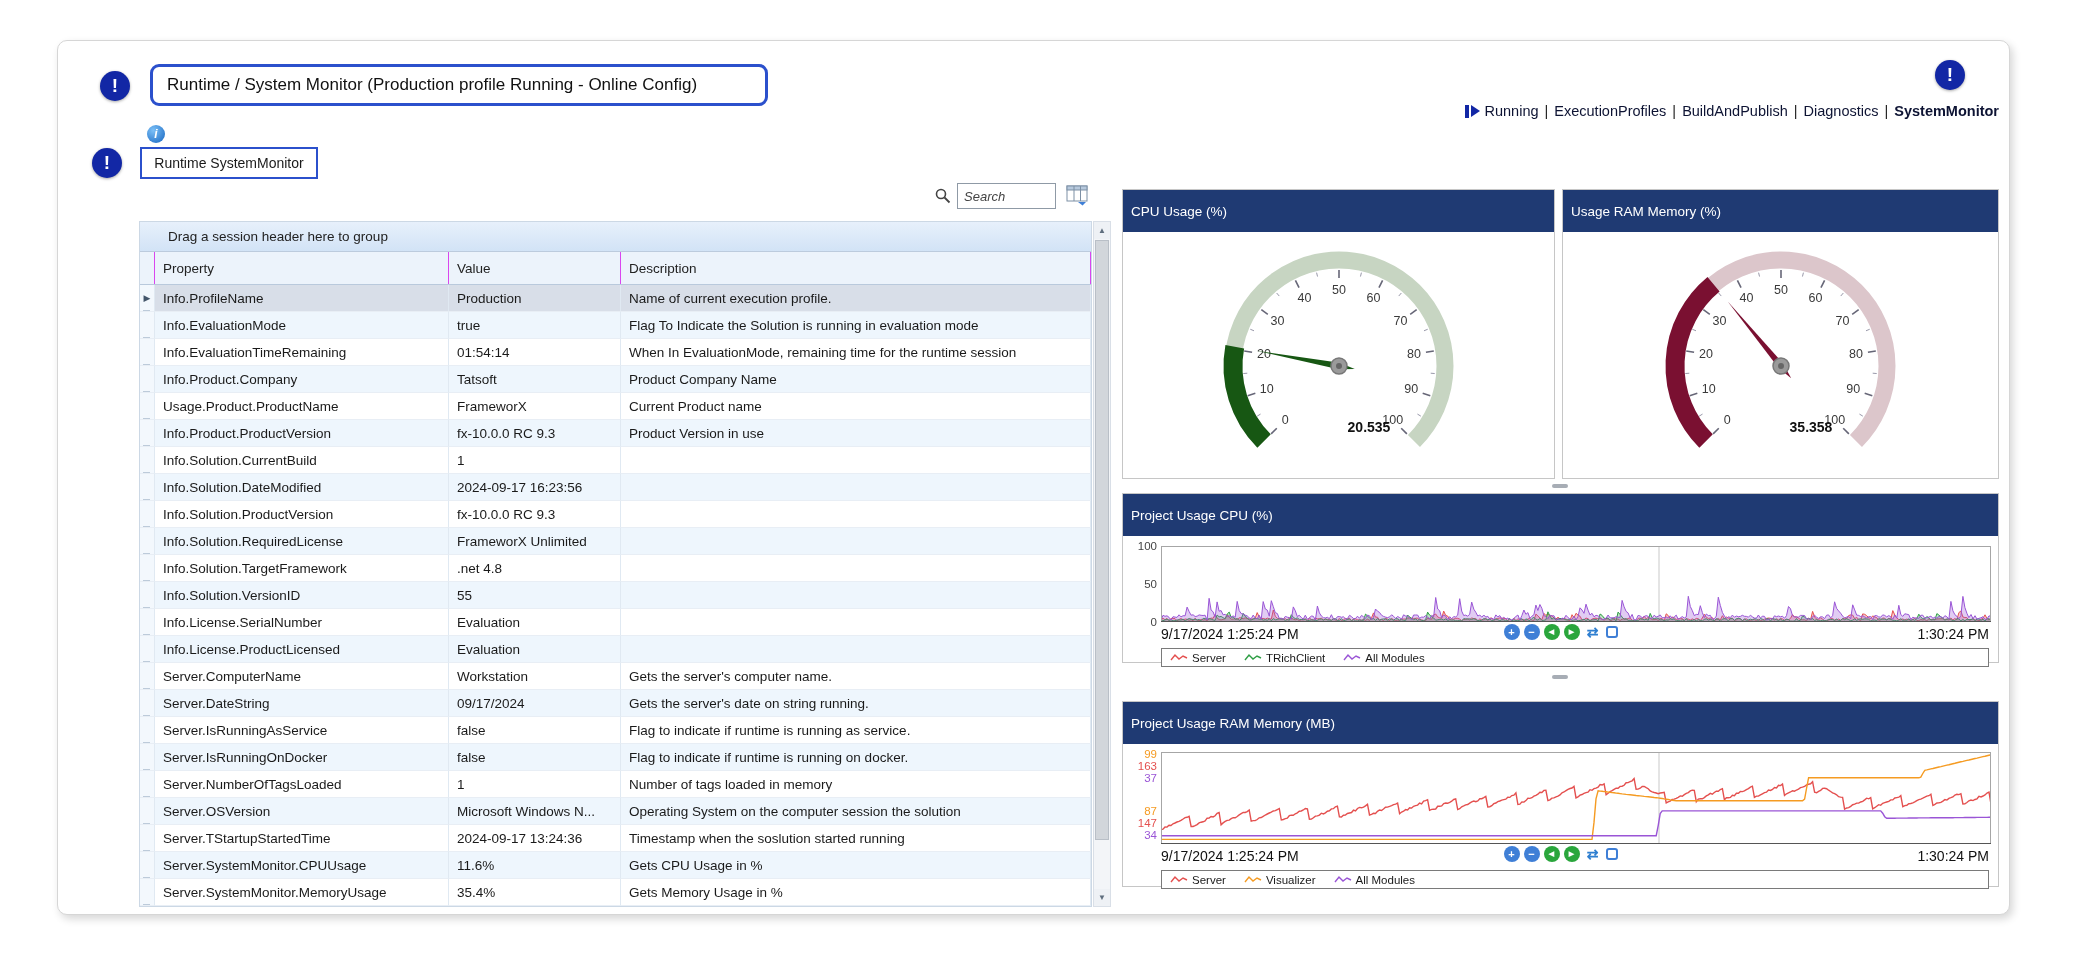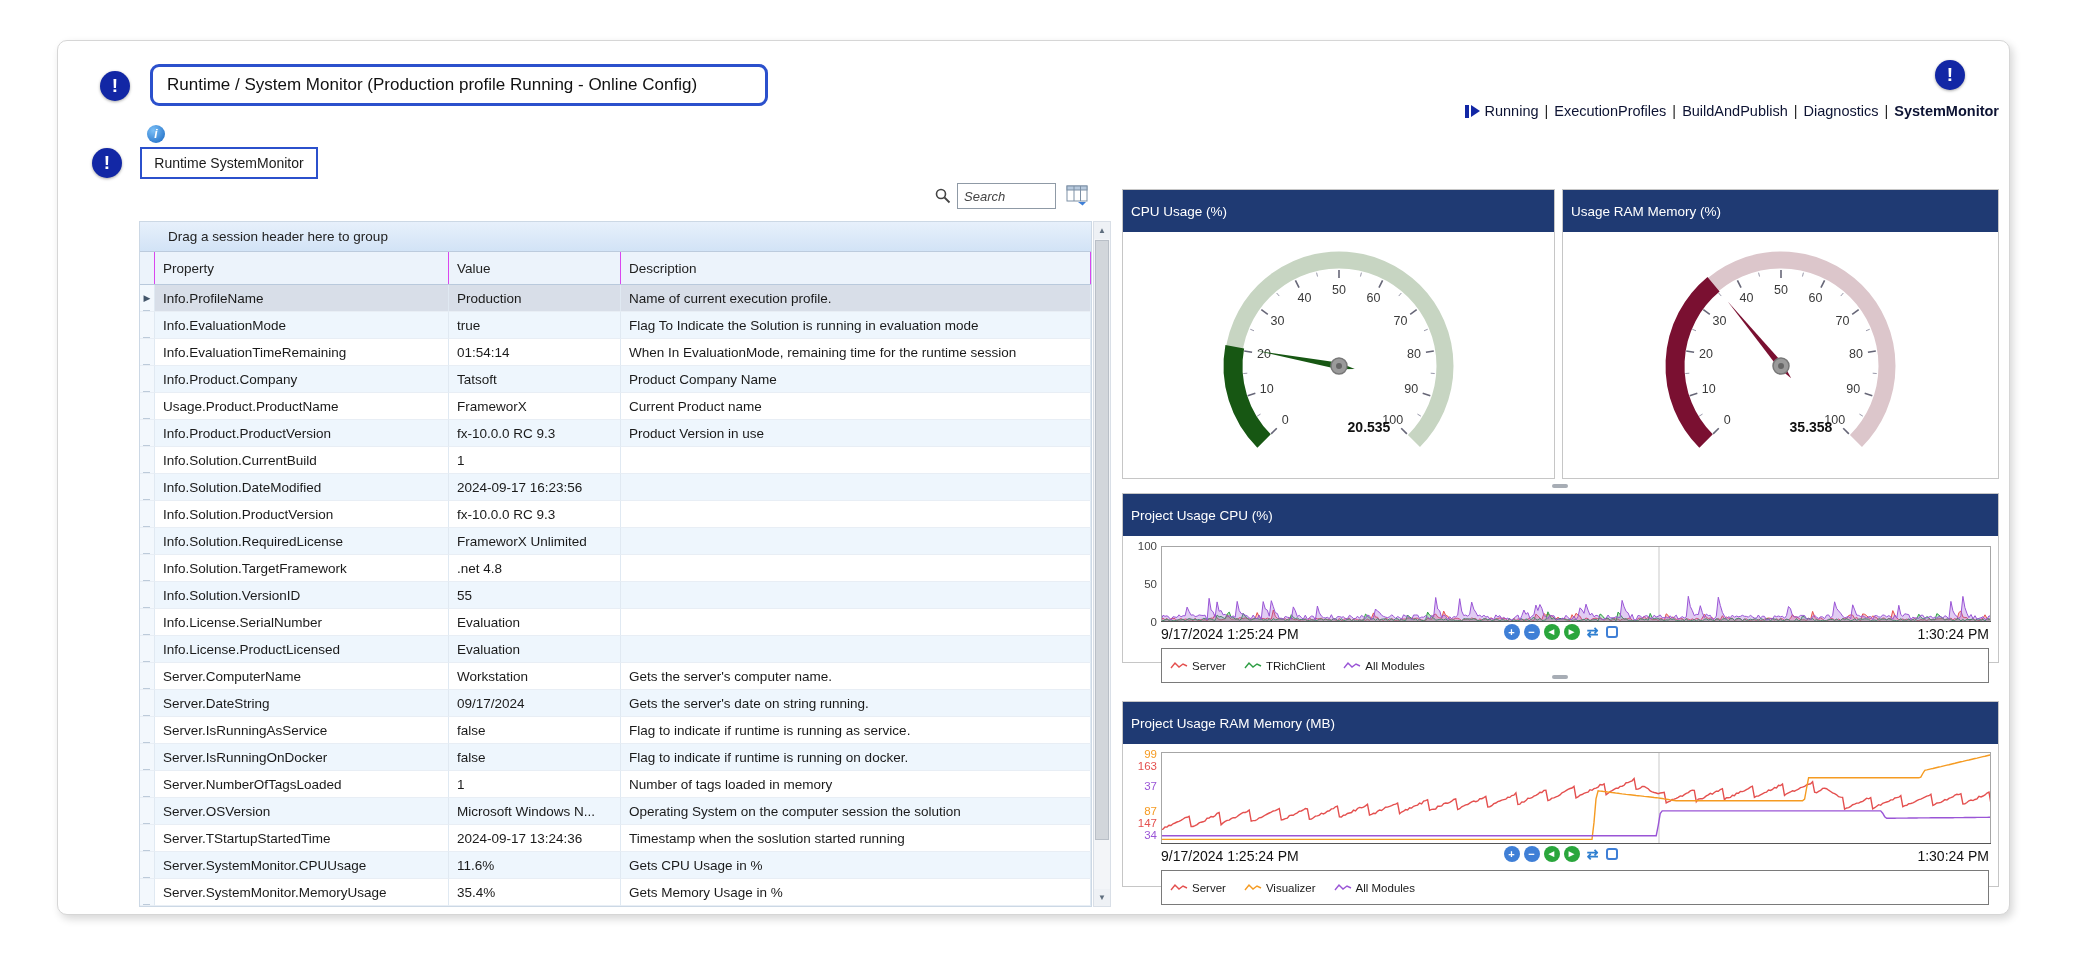--- a/index.html
+++ b/index.html
@@ -77,21 +77,21 @@
   .tlab{position:absolute;font-size:14px;color:#111;}
   .toolbar{position:absolute;left:50%;transform:translateX(-50%);display:flex;align-items:center;}
   .tbi{display:inline-flex;align-items:center;justify-content:center;width:16px;height:16px;border-radius:50%;
        font-size:11px;font-weight:bold;color:#fff;margin:0 2px;cursor:pointer;box-sizing:border-box;}
   .c-blue{background:#3f7fd6;}
   .c-green{background:#2aa63c;}
   .tri{font-size:7px;}
   .t-sync{background:none;color:#2f7fd0;font-size:14px;width:18px;border-radius:0;}
   .t-full{background:none;border:2px solid #3f7fd6;border-radius:3px;width:12px;height:12px;}
   .legend{position:absolute;left:38px;right:9px;border:1px solid #7a7a7a;display:flex;align-items:center;
-          gap:18px;padding-left:8px;font-size:11.5px;height:35px;box-sizing:border-box;background:#fff;}
+          gap:18px;padding-left:8px;font-size:11.5px;height:19px;box-sizing:border-box;background:#fff;}
   .leg-item{display:flex;align-items:center;gap:4px;cursor:pointer;}
   .splitter{position:absolute;width:16px;height:4px;background:#a7adb5;border-radius:2px;cursor:row-resize;}
 </style>
 </head>
 <body>
 
 <div class="stage">
   <div class="card">
 
     <span class="alert" style="left:42px;top:30px">!</span>
@@ -441,21 +441,21 @@
     </div>
 
     <div class="splitter" style="left:1494px;top:634px"></div>
 
     <div class="chart-card" style="left:1064px;top:660px;width:877px;height:186px">
       <div class="panel-head">Project Usage RAM Memory (MB)</div>
       <div class="chart-body">
         <div class="ylabs">
             <span class="ylab" style="color: rgb(245, 155, 34); top: 3.84px;">99</span>
             <span class="ylab" style="color: rgb(228, 80, 79); top: 15.8px;">163</span>
-            <span class="ylab" style="color: rgb(154, 85, 214); top: 27.76px; margin-top: 8px;">37</span>
+            <span class="ylab" style="color: rgb(154, 85, 214); top: 27.76px;">37</span>
             <span class="ylab" style="color: rgb(245, 155, 34); top: 60.88px;">87</span>
             <span class="ylab" style="color: rgb(228, 80, 79); top: 72.84px;">147</span>
             <span class="ylab" style="color: rgb(154, 85, 214); top: 84.8px;">34</span>
           </div>
         <div class="plot" style="top:8px;height:92px">
             <svg width="830" height="92" viewBox="0 0 830 92">
               <line x1="498" y1="1" x2="498" y2="91" stroke="#c9c9c9" stroke-width="1"></line>
               <path d="M0.0,77.6 L2.0,77.2 L4.0,75.0 L6.0,75.1 L8.0,73.2 L10.0,73.5 L12.0,71.8 L14.0,71.0 L16.0,70.0 L18.0,69.4 L20.0,68.4 L22.1,67.0 L24.1,65.6 L26.1,65.3 L28.1,64.3 L30.1,74.5 L32.1,74.5 L34.1,73.7 L36.1,72.6 L38.1,70.9 L40.1,70.2 L42.1,69.8 L44.1,68.9 L46.1,66.2 L48.1,66.1 L50.1,64.5 L52.1,64.9 L54.1,63.8 L56.1,61.3 L58.1,60.4 L60.1,72.8 L62.1,70.9 L64.2,69.4 L66.2,68.4 L68.2,68.1 L70.2,66.6 L72.2,65.7 L74.2,65.8 L76.2,64.5 L78.2,62.9 L80.2,61.7 L82.2,60.5 L84.2,60.5 L86.2,59.6 L88.2,58.0 L90.2,69.1 L92.2,68.6 L94.2,68.6 L96.2,67.5 L98.2,65.8 L100.2,65.5 L102.2,64.3 L104.3,63.0 L106.3,62.0 L108.3,61.0 L110.3,60.1 L112.3,59.0 L114.3,58.7 L116.3,57.6 L118.3,56.5 L120.3,68.0 L122.3,67.5 L124.3,66.7 L126.3,66.1 L128.3,63.7 L130.3,63.1 L132.3,63.2 L134.3,61.8 L136.3,60.8 L138.3,59.2 L140.3,59.0 L142.3,58.0 L144.3,56.5 L146.4,56.9 L148.4,67.2 L150.4,67.1 L152.4,65.8 L154.4,64.1 L156.4,63.9 L158.4,63.1 L160.4,61.2 L162.4,61.9 L164.4,60.8 L166.4,59.2 L168.4,58.8 L170.4,56.9 L172.4,56.7 L174.4,54.8 L176.4,54.1 L178.4,64.9 L180.4,65.0 L182.4,63.2 L184.4,63.1 L186.4,61.5 L188.5,61.0 L190.5,60.5 L192.5,58.2 L194.5,59.0 L196.5,56.5 L198.5,55.4 L200.5,55.8 L202.5,55.1 L204.5,53.9 L206.5,52.2 L208.5,63.0 L210.5,62.3 L212.5,61.3 L214.5,61.5 L216.5,59.3 L218.5,58.0 L220.5,58.5 L222.5,57.0 L224.5,55.2 L226.5,55.1 L228.6,54.4 L230.6,53.6 L232.6,52.6 L234.6,52.1 L236.6,51.1 L238.6,61.7 L240.6,60.0 L242.6,59.2 L244.6,57.6 L246.6,57.9 L248.6,55.7 L250.6,56.1 L252.6,54.3 L254.6,53.7 L256.6,53.1 L258.6,51.1 L260.6,51.8 L262.6,49.1 L264.6,48.7 L266.6,47.7 L268.6,58.3 L270.7,57.4 L272.7,57.2 L274.7,57.0 L276.7,54.3 L278.7,54.2 L280.7,53.9 L282.7,51.6 L284.7,51.0 L286.7,51.3 L288.7,50.3 L290.7,49.2 L292.7,47.5 L294.7,46.9 L296.7,57.6 L298.7,56.7 L300.7,54.8 L302.7,53.9 L304.7,52.9 L306.7,52.5 L308.7,51.1 L310.7,49.9 L312.8,49.0 L314.8,49.7 L316.8,48.9 L318.8,46.8 L320.8,46.7 L322.8,45.6 L324.8,44.4 L326.8,54.9 L328.8,54.7 L330.8,53.7 L332.8,51.7 L334.8,51.0 L336.8,49.6 L338.8,49.0 L340.8,48.1 L342.8,47.6 L344.8,47.2 L346.8,45.3 L348.8,45.4 L350.8,43.6 L352.9,43.1 L354.9,40.8 L356.9,52.5 L358.9,52.2 L360.9,49.9 L362.9,50.1 L364.9,48.6 L366.9,46.3 L368.9,46.4 L370.9,45.7 L372.9,44.1 L374.9,43.4 L376.9,42.2 L378.9,40.2 L380.9,40.5 L382.9,38.4 L384.9,38.3 L386.9,48.6 L388.9,47.8 L390.9,46.1 L392.9,45.9 L395.0,44.8 L397.0,44.2 L399.0,42.9 L401.0,40.8 L403.0,40.0 L405.0,38.7 L407.0,37.4 L409.0,36.5 L411.0,36.0 L413.0,34.3 L415.0,45.9 L417.0,45.0 L419.0,43.2 L421.0,42.5 L423.0,41.4 L425.0,40.6 L427.0,40.2 L429.0,37.7 L431.0,38.3 L433.0,36.6 L435.0,36.2 L437.1,35.1 L439.1,32.5 L441.1,33.0 L443.1,31.8 L445.1,42.7 L447.1,41.2 L449.1,39.6 L451.1,38.7 L453.1,37.4 L455.1,36.2 L457.1,36.2 L459.1,34.4 L461.1,34.2 L463.1,33.3 L465.1,30.7 L467.1,30.6 L469.1,29.7 L471.1,28.8 L473.1,26.6 L475.1,37.2 L477.1,37.1 L479.2,36.2 L481.2,34.5 L483.2,34.5 L485.2,35.7 L487.2,36.7 L489.2,39.0 L491.2,39.9 L493.2,40.5 L495.2,41.0 L497.2,41.7 L499.2,41.0 L501.2,40.7 L503.2,40.4 L505.2,50.9 L507.2,49.8 L509.2,49.1 L511.2,47.4 L513.2,47.1 L515.2,46.3 L517.2,45.3 L519.3,43.9 L521.3,44.3 L523.3,42.6 L525.3,41.3 L527.3,40.6 L529.3,38.9 L531.3,38.1 L533.3,38.3 L535.3,49.7 L537.3,47.1 L539.3,46.8 L541.3,46.8 L543.3,45.6 L545.3,43.9 L547.3,42.9 L549.3,41.4 L551.3,42.2 L553.3,40.5 L555.3,39.1 L557.3,39.2 L559.3,37.5 L561.4,36.7 L563.4,47.8 L565.4,45.8 L567.4,45.8 L569.4,45.4 L571.4,43.2 L573.4,43.7 L575.4,41.2 L577.4,41.2 L579.4,39.4 L581.4,39.6 L583.4,38.9 L585.4,37.6 L587.4,36.6 L589.4,35.1 L591.4,34.2 L593.4,45.4 L595.4,44.1 L597.4,44.1 L599.4,42.9 L601.4,41.8 L603.5,40.6 L605.5,40.2 L607.5,38.0 L609.5,38.4 L611.5,37.4 L613.5,35.5 L615.5,35.9 L617.5,33.3 L619.5,33.6 L621.5,32.1 L623.5,43.4 L625.5,41.8 L627.5,40.9 L629.5,40.0 L631.5,38.7 L633.5,39.2 L635.5,38.0 L637.5,37.1 L639.5,35.6 L641.5,35.2 L643.6,34.3 L645.6,32.9 L647.6,32.3 L649.6,31.8 L651.6,29.8 L653.6,40.3 L655.6,40.8 L657.6,39.4 L659.6,38.4 L661.6,36.4 L663.6,36.2 L665.6,36.7 L667.6,38.2 L669.6,39.5 L671.6,40.8 L673.6,41.7 L675.6,42.8 L677.6,44.7 L679.6,45.1 L681.6,45.3 L683.6,57.2 L685.7,56.0 L687.7,55.7 L689.7,54.4 L691.7,52.7 L693.7,52.2 L695.7,51.1 L697.7,51.1 L699.7,50.0 L701.7,49.3 L703.7,47.9 L705.7,46.2 L707.7,46.8 L709.7,45.7 L711.7,56.8 L713.7,55.7 L715.7,54.2 L717.7,52.7 L719.7,53.3 L721.7,51.3 L723.7,50.6 L725.7,50.0 L727.8,49.4 L729.8,47.9 L731.8,47.9 L733.8,46.0 L735.8,45.6 L737.8,45.2 L739.8,43.6 L741.8,54.7 L743.8,53.6 L745.8,53.3 L747.8,51.7 L749.8,51.5 L751.8,50.8 L753.8,49.9 L755.8,48.6 L757.8,47.6 L759.8,47.1 L761.8,46.2 L763.8,45.2 L765.8,44.1 L767.9,43.7 L769.9,42.3 L771.9,53.5 L773.9,52.3 L775.9,51.0 L777.9,50.8 L779.9,50.4 L781.9,49.1 L783.9,47.6 L785.9,48.1 L787.9,46.4 L789.9,45.7 L791.9,44.9 L793.9,43.1 L795.9,42.3 L797.9,42.6 L799.9,41.7 L801.9,52.0 L803.9,51.9 L805.9,50.5 L807.9,48.8 L810.0,48.0 L812.0,48.6 L814.0,47.5 L816.0,46.8 L818.0,44.4 L820.0,44.9 L822.0,44.0 L824.0,42.9 L826.0,41.1 L828.0,40.1 L830.0,52.5 " fill="none" stroke="#e4504f" stroke-width="1.4"></path>
               <path d="M0.0,87.4 L2.0,87.4 L4.0,87.4 L6.0,87.4 L8.0,87.4 L10.0,87.4 L12.0,87.4 L14.0,87.4 L16.0,87.4 L18.0,87.4 L20.0,87.4 L22.1,87.4 L24.1,87.4 L26.1,87.4 L28.1,87.4 L30.1,87.4 L32.1,87.4 L34.1,87.4 L36.1,87.4 L38.1,87.4 L40.1,87.4 L42.1,87.4 L44.1,87.4 L46.1,87.4 L48.1,87.4 L50.1,87.4 L52.1,87.4 L54.1,87.4 L56.1,87.4 L58.1,87.4 L60.1,87.4 L62.1,87.4 L64.2,87.4 L66.2,87.4 L68.2,87.4 L70.2,87.4 L72.2,87.4 L74.2,87.4 L76.2,87.4 L78.2,87.4 L80.2,87.4 L82.2,87.4 L84.2,87.4 L86.2,87.4 L88.2,87.4 L90.2,87.4 L92.2,87.4 L94.2,87.4 L96.2,87.4 L98.2,87.4 L100.2,87.4 L102.2,87.4 L104.3,87.4 L106.3,87.4 L108.3,87.4 L110.3,87.4 L112.3,87.4 L114.3,87.4 L116.3,87.4 L118.3,87.4 L120.3,87.4 L122.3,87.4 L124.3,87.4 L126.3,87.4 L128.3,87.4 L130.3,87.4 L132.3,87.4 L134.3,87.4 L136.3,87.4 L138.3,87.4 L140.3,87.4 L142.3,87.4 L144.3,87.4 L146.4,87.4 L148.4,87.4 L150.4,87.4 L152.4,87.4 L154.4,87.4 L156.4,87.4 L158.4,87.4 L160.4,87.4 L162.4,87.4 L164.4,87.4 L166.4,87.4 L168.4,87.4 L170.4,87.4 L172.4,87.4 L174.4,87.4 L176.4,87.4 L178.4,87.4 L180.4,87.4 L182.4,87.4 L184.4,87.4 L186.4,87.4 L188.5,87.4 L190.5,87.4 L192.5,87.4 L194.5,87.4 L196.5,87.4 L198.5,87.4 L200.5,87.4 L202.5,87.4 L204.5,87.4 L206.5,87.4 L208.5,87.4 L210.5,87.4 L212.5,87.4 L214.5,87.4 L216.5,87.4 L218.5,87.4 L220.5,87.4 L222.5,87.4 L224.5,87.4 L226.5,87.4 L228.6,87.4 L230.6,87.4 L232.6,87.4 L234.6,87.4 L236.6,87.4 L238.6,87.4 L240.6,87.4 L242.6,87.4 L244.6,87.4 L246.6,87.4 L248.6,87.4 L250.6,87.4 L252.6,87.4 L254.6,87.4 L256.6,87.4 L258.6,87.4 L260.6,87.4 L262.6,87.4 L264.6,87.4 L266.6,87.4 L268.6,87.4 L270.7,87.4 L272.7,87.4 L274.7,87.4 L276.7,87.4 L278.7,87.4 L280.7,87.4 L282.7,87.4 L284.7,87.4 L286.7,87.4 L288.7,87.4 L290.7,87.4 L292.7,87.4 L294.7,87.4 L296.7,87.4 L298.7,87.4 L300.7,87.4 L302.7,87.4 L304.7,87.4 L306.7,87.4 L308.7,87.4 L310.7,87.4 L312.8,87.4 L314.8,87.4 L316.8,87.4 L318.8,87.4 L320.8,87.4 L322.8,87.4 L324.8,87.4 L326.8,87.4 L328.8,87.4 L330.8,87.4 L332.8,87.4 L334.8,87.4 L336.8,87.4 L338.8,87.4 L340.8,87.4 L342.8,87.4 L344.8,87.4 L346.8,87.4 L348.8,87.4 L350.8,87.4 L352.9,87.4 L354.9,87.4 L356.9,87.4 L358.9,87.4 L360.9,87.4 L362.9,87.4 L364.9,87.4 L366.9,87.4 L368.9,87.4 L370.9,87.4 L372.9,87.4 L374.9,87.4 L376.9,87.4 L378.9,87.4 L380.9,87.4 L382.9,87.4 L384.9,87.4 L386.9,87.4 L388.9,87.4 L390.9,87.4 L392.9,87.4 L395.0,87.4 L397.0,87.4 L399.0,87.4 L401.0,87.4 L403.0,87.4 L405.0,87.4 L407.0,87.4 L409.0,87.4 L411.0,87.4 L413.0,87.4 L415.0,87.4 L417.0,87.4 L419.0,87.4 L421.0,87.4 L423.0,87.4 L425.0,87.4 L427.0,87.4 L429.0,87.4 L431.0,87.4 L433.0,70.4 L435.0,46.9 L437.1,38.8 L439.1,39.1 L441.1,39.3 L443.1,39.6 L445.1,39.8 L447.1,40.1 L449.1,40.3 L451.1,40.6 L453.1,40.8 L455.1,41.1 L457.1,41.3 L459.1,41.6 L461.1,41.9 L463.1,42.1 L465.1,42.4 L467.1,42.6 L469.1,42.8 L471.1,43.0 L473.1,43.2 L475.1,43.5 L477.1,43.7 L479.2,43.9 L481.2,44.1 L483.2,44.4 L485.2,44.6 L487.2,44.8 L489.2,45.0 L491.2,45.2 L493.2,45.5 L495.2,45.7 L497.2,45.9 L499.2,46.2 L501.2,46.5 L503.2,46.9 L505.2,47.2 L507.2,47.5 L509.2,47.9 L511.2,48.2 L513.2,48.5 L515.2,48.8 L517.2,48.8 L519.3,48.8 L521.3,48.8 L523.3,48.8 L525.3,48.8 L527.3,48.8 L529.3,48.8 L531.3,48.8 L533.3,48.8 L535.3,48.8 L537.3,48.8 L539.3,48.8 L541.3,48.8 L543.3,48.8 L545.3,48.8 L547.3,48.8 L549.3,48.8 L551.3,48.8 L553.3,48.8 L555.3,48.8 L557.3,48.8 L559.3,48.8 L561.4,48.8 L563.4,48.8 L565.4,48.8 L567.4,48.8 L569.4,48.8 L571.4,48.8 L573.4,48.8 L575.4,48.8 L577.4,48.8 L579.4,48.8 L581.4,48.8 L583.4,48.8 L585.4,48.8 L587.4,48.8 L589.4,48.8 L591.4,48.8 L593.4,48.8 L595.4,48.8 L597.4,48.8 L599.4,48.8 L601.4,48.8 L603.5,48.8 L605.5,48.8 L607.5,48.8 L609.5,48.8 L611.5,48.8 L613.5,48.8 L615.5,48.8 L617.5,48.8 L619.5,48.8 L621.5,48.8 L623.5,48.8 L625.5,48.8 L627.5,48.8 L629.5,48.8 L631.5,48.8 L633.5,48.8 L635.5,48.8 L637.5,48.8 L639.5,48.8 L641.5,48.8 L643.6,47.1 L645.6,36.0 L647.6,25.8 L649.6,25.8 L651.6,25.8 L653.6,25.8 L655.6,25.8 L657.6,25.8 L659.6,25.8 L661.6,25.8 L663.6,25.8 L665.6,25.8 L667.6,25.8 L669.6,25.8 L671.6,25.8 L673.6,25.8 L675.6,25.8 L677.6,25.8 L679.6,25.8 L681.6,25.8 L683.6,25.8 L685.7,25.8 L687.7,25.8 L689.7,25.8 L691.7,25.8 L693.7,25.8 L695.7,25.8 L697.7,25.8 L699.7,25.8 L701.7,25.8 L703.7,25.8 L705.7,25.8 L707.7,25.8 L709.7,25.8 L711.7,25.8 L713.7,25.8 L715.7,25.8 L717.7,25.8 L719.7,25.8 L721.7,25.8 L723.7,25.8 L725.7,25.8 L727.8,25.8 L729.8,25.8 L731.8,25.8 L733.8,25.8 L735.8,25.8 L737.8,25.8 L739.8,25.8 L741.8,25.8 L743.8,25.8 L745.8,25.8 L747.8,25.8 L749.8,25.8 L751.8,25.8 L753.8,25.8 L755.8,25.8 L757.8,25.8 L759.8,25.1 L761.8,21.5 L763.8,18.3 L765.8,17.9 L767.9,17.4 L769.9,16.9 L771.9,16.5 L773.9,16.0 L775.9,15.5 L777.9,15.0 L779.9,14.6 L781.9,14.1 L783.9,13.6 L785.9,13.1 L787.9,12.7 L789.9,12.2 L791.9,11.7 L793.9,11.3 L795.9,10.8 L797.9,10.3 L799.9,9.8 L801.9,9.4 L803.9,8.9 L805.9,8.4 L807.9,8.0 L810.0,7.5 L812.0,7.0 L814.0,6.5 L816.0,6.1 L818.0,5.6 L820.0,5.1 L822.0,4.6 L824.0,4.2 L826.0,3.7 L828.0,3.2 L830.0,2.8 " fill="none" stroke="#f59b22" stroke-width="1.4"></path>
               <path d="M0.0,83.7 L2.0,83.7 L4.0,83.7 L6.0,83.7 L8.0,83.7 L10.0,83.7 L12.0,83.7 L14.0,83.7 L16.0,83.7 L18.0,83.7 L20.0,83.7 L22.1,83.7 L24.1,83.7 L26.1,83.7 L28.1,83.7 L30.1,83.7 L32.1,83.7 L34.1,83.7 L36.1,83.7 L38.1,83.7 L40.1,83.7 L42.1,83.7 L44.1,83.7 L46.1,83.7 L48.1,83.7 L50.1,83.7 L52.1,83.7 L54.1,83.7 L56.1,83.7 L58.1,83.7 L60.1,83.7 L62.1,83.7 L64.2,83.7 L66.2,83.7 L68.2,83.7 L70.2,83.7 L72.2,83.7 L74.2,83.7 L76.2,83.7 L78.2,83.7 L80.2,83.7 L82.2,83.7 L84.2,83.7 L86.2,83.7 L88.2,83.7 L90.2,83.7 L92.2,83.7 L94.2,83.7 L96.2,83.7 L98.2,83.7 L100.2,83.7 L102.2,83.7 L104.3,83.7 L106.3,83.7 L108.3,83.7 L110.3,83.7 L112.3,83.7 L114.3,83.7 L116.3,83.7 L118.3,83.7 L120.3,83.7 L122.3,83.7 L124.3,83.7 L126.3,83.7 L128.3,83.7 L130.3,83.7 L132.3,83.7 L134.3,83.7 L136.3,83.7 L138.3,83.7 L140.3,83.7 L142.3,83.7 L144.3,83.7 L146.4,83.7 L148.4,83.7 L150.4,83.7 L152.4,83.7 L154.4,83.7 L156.4,83.7 L158.4,83.7 L160.4,83.7 L162.4,83.7 L164.4,83.7 L166.4,83.7 L168.4,83.7 L170.4,83.7 L172.4,83.7 L174.4,83.7 L176.4,83.7 L178.4,83.7 L180.4,83.7 L182.4,83.7 L184.4,83.7 L186.4,83.7 L188.5,83.7 L190.5,83.7 L192.5,83.7 L194.5,83.7 L196.5,83.7 L198.5,83.7 L200.5,83.7 L202.5,83.7 L204.5,83.7 L206.5,83.7 L208.5,83.7 L210.5,83.7 L212.5,83.7 L214.5,83.7 L216.5,83.7 L218.5,83.7 L220.5,83.7 L222.5,83.7 L224.5,83.7 L226.5,83.7 L228.6,83.7 L230.6,83.7 L232.6,83.7 L234.6,83.7 L236.6,83.7 L238.6,83.7 L240.6,83.7 L242.6,83.7 L244.6,83.7 L246.6,83.7 L248.6,83.7 L250.6,83.7 L252.6,83.7 L254.6,83.7 L256.6,83.7 L258.6,83.7 L260.6,83.7 L262.6,83.7 L264.6,83.7 L266.6,83.7 L268.6,83.7 L270.7,83.7 L272.7,83.7 L274.7,83.7 L276.7,83.7 L278.7,83.7 L280.7,83.7 L282.7,83.7 L284.7,83.7 L286.7,83.7 L288.7,83.7 L290.7,83.7 L292.7,83.7 L294.7,83.7 L296.7,83.7 L298.7,83.7 L300.7,83.7 L302.7,83.7 L304.7,83.7 L306.7,83.7 L308.7,83.7 L310.7,83.7 L312.8,83.7 L314.8,83.7 L316.8,83.7 L318.8,83.7 L320.8,83.7 L322.8,83.7 L324.8,83.7 L326.8,83.7 L328.8,83.7 L330.8,83.7 L332.8,83.7 L334.8,83.7 L336.8,83.7 L338.8,83.7 L340.8,83.7 L342.8,83.7 L344.8,83.7 L346.8,83.7 L348.8,83.7 L350.8,83.7 L352.9,83.7 L354.9,83.7 L356.9,83.7 L358.9,83.7 L360.9,83.7 L362.9,83.7 L364.9,83.7 L366.9,83.7 L368.9,83.7 L370.9,83.7 L372.9,83.7 L374.9,83.7 L376.9,83.7 L378.9,83.7 L380.9,83.7 L382.9,83.7 L384.9,83.7 L386.9,83.7 L388.9,83.7 L390.9,83.7 L392.9,83.7 L395.0,83.7 L397.0,83.7 L399.0,83.7 L401.0,83.7 L403.0,83.7 L405.0,83.7 L407.0,83.7 L409.0,83.7 L411.0,83.7 L413.0,83.7 L415.0,83.7 L417.0,83.7 L419.0,83.7 L421.0,83.7 L423.0,83.7 L425.0,83.7 L427.0,83.7 L429.0,83.7 L431.0,83.7 L433.0,83.7 L435.0,83.7 L437.1,83.7 L439.1,83.7 L441.1,83.7 L443.1,83.7 L445.1,83.7 L447.1,83.7 L449.1,83.7 L451.1,83.7 L453.1,83.7 L455.1,83.7 L457.1,83.7 L459.1,83.7 L461.1,83.7 L463.1,83.7 L465.1,83.7 L467.1,83.7 L469.1,83.7 L471.1,83.7 L473.1,83.7 L475.1,83.7 L477.1,83.7 L479.2,83.7 L481.2,83.7 L483.2,83.7 L485.2,83.7 L487.2,83.7 L489.2,83.7 L491.2,83.7 L493.2,83.7 L495.2,83.7 L497.2,73.6 L499.2,61.6 L501.2,58.9 L503.2,58.9 L505.2,58.9 L507.2,58.9 L509.2,58.9 L511.2,58.9 L513.2,58.9 L515.2,58.9 L517.2,58.9 L519.3,58.9 L521.3,58.9 L523.3,58.9 L525.3,58.9 L527.3,58.9 L529.3,58.9 L531.3,58.9 L533.3,58.9 L535.3,58.9 L537.3,58.9 L539.3,58.9 L541.3,58.9 L543.3,58.9 L545.3,58.9 L547.3,58.9 L549.3,58.9 L551.3,58.9 L553.3,58.9 L555.3,58.9 L557.3,58.9 L559.3,58.9 L561.4,58.9 L563.4,58.9 L565.4,58.9 L567.4,58.9 L569.4,58.9 L571.4,58.9 L573.4,58.9 L575.4,58.9 L577.4,58.9 L579.4,58.9 L581.4,58.9 L583.4,58.9 L585.4,58.9 L587.4,58.9 L589.4,58.9 L591.4,58.9 L593.4,58.9 L595.4,58.9 L597.4,58.9 L599.4,58.9 L601.4,58.9 L603.5,58.9 L605.5,58.9 L607.5,58.9 L609.5,58.9 L611.5,58.9 L613.5,58.9 L615.5,58.9 L617.5,58.9 L619.5,58.9 L621.5,58.9 L623.5,58.9 L625.5,58.9 L627.5,58.9 L629.5,58.9 L631.5,58.9 L633.5,58.9 L635.5,58.9 L637.5,58.9 L639.5,58.9 L641.5,58.9 L643.6,58.9 L645.6,58.9 L647.6,58.9 L649.6,58.9 L651.6,58.9 L653.6,58.9 L655.6,58.9 L657.6,58.9 L659.6,58.9 L661.6,58.9 L663.6,58.9 L665.6,58.9 L667.6,58.9 L669.6,58.9 L671.6,58.9 L673.6,58.9 L675.6,58.9 L677.6,58.9 L679.6,58.9 L681.6,58.9 L683.6,58.9 L685.7,58.9 L687.7,58.9 L689.7,58.9 L691.7,58.9 L693.7,58.9 L695.7,58.9 L697.7,58.9 L699.7,58.9 L701.7,58.9 L703.7,58.9 L705.7,58.9 L707.7,58.9 L709.7,58.9 L711.7,58.9 L713.7,58.9 L715.7,58.9 L717.7,58.9 L719.7,58.9 L721.7,61.2 L723.7,64.7 L725.7,66.2 L727.8,66.2 L729.8,66.2 L731.8,66.2 L733.8,66.2 L735.8,66.1 L737.8,66.1 L739.8,66.1 L741.8,66.1 L743.8,66.1 L745.8,66.1 L747.8,66.0 L749.8,66.0 L751.8,66.0 L753.8,66.0 L755.8,66.0 L757.8,65.9 L759.8,65.9 L761.8,65.9 L763.8,65.9 L765.8,65.9 L767.9,65.9 L769.9,65.8 L771.9,65.8 L773.9,65.8 L775.9,65.8 L777.9,65.8 L779.9,65.8 L781.9,65.7 L783.9,65.7 L785.9,65.7 L787.9,65.7 L789.9,65.7 L791.9,65.7 L793.9,65.6 L795.9,65.6 L797.9,65.6 L799.9,65.6 L801.9,65.6 L803.9,65.5 L805.9,65.5 L807.9,65.5 L810.0,65.5 L812.0,65.5 L814.0,65.5 L816.0,65.4 L818.0,65.4 L820.0,65.4 L822.0,65.4 L824.0,65.4 L826.0,65.4 L828.0,65.3 L830.0,65.3 " fill="none" stroke="#9a55d6" stroke-width="1.4"></path>

